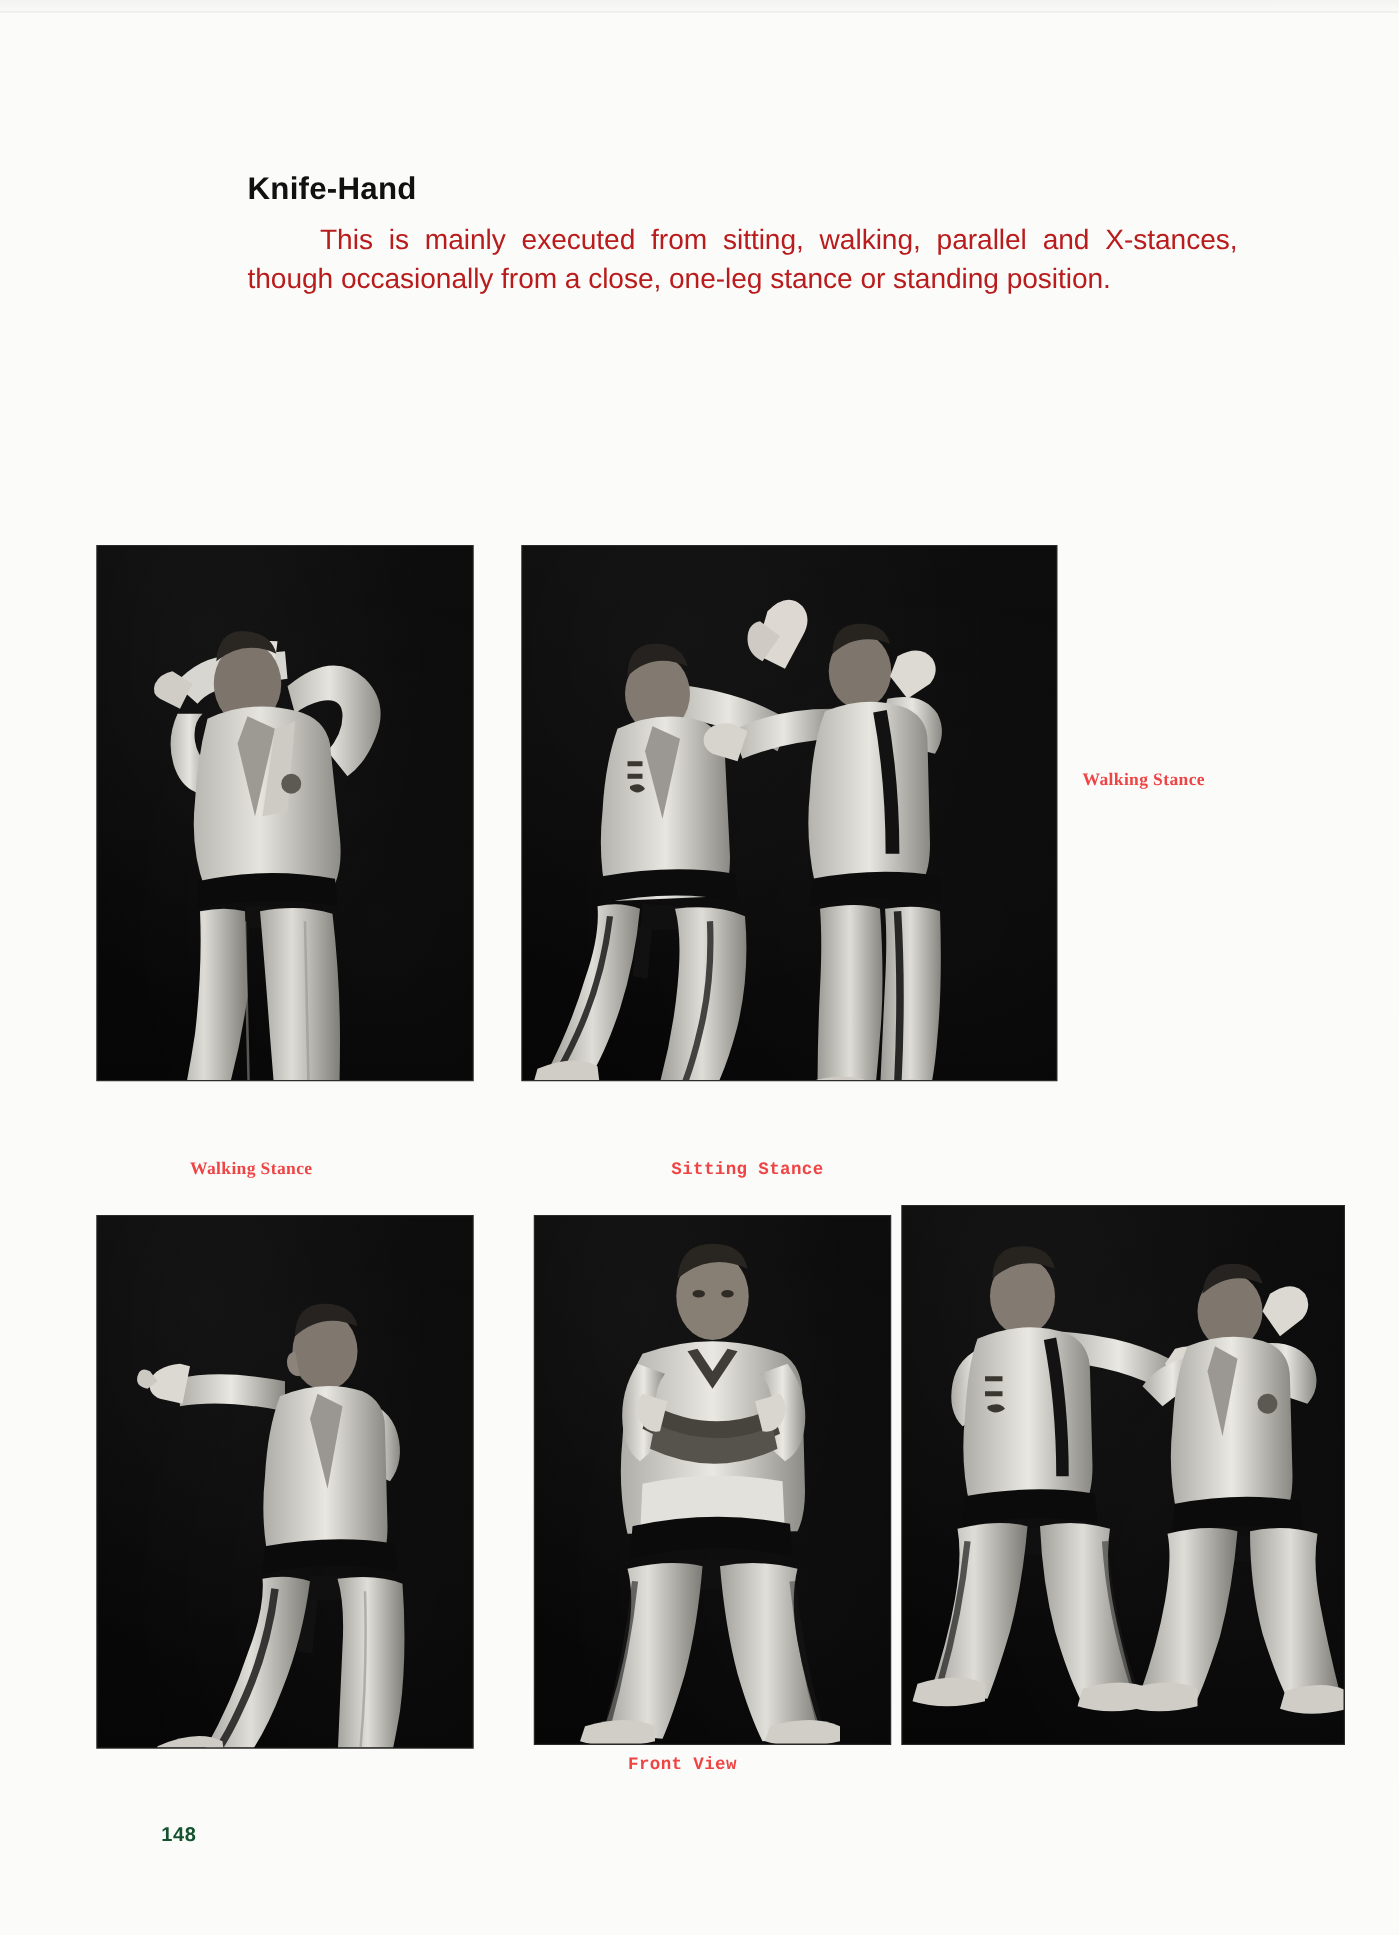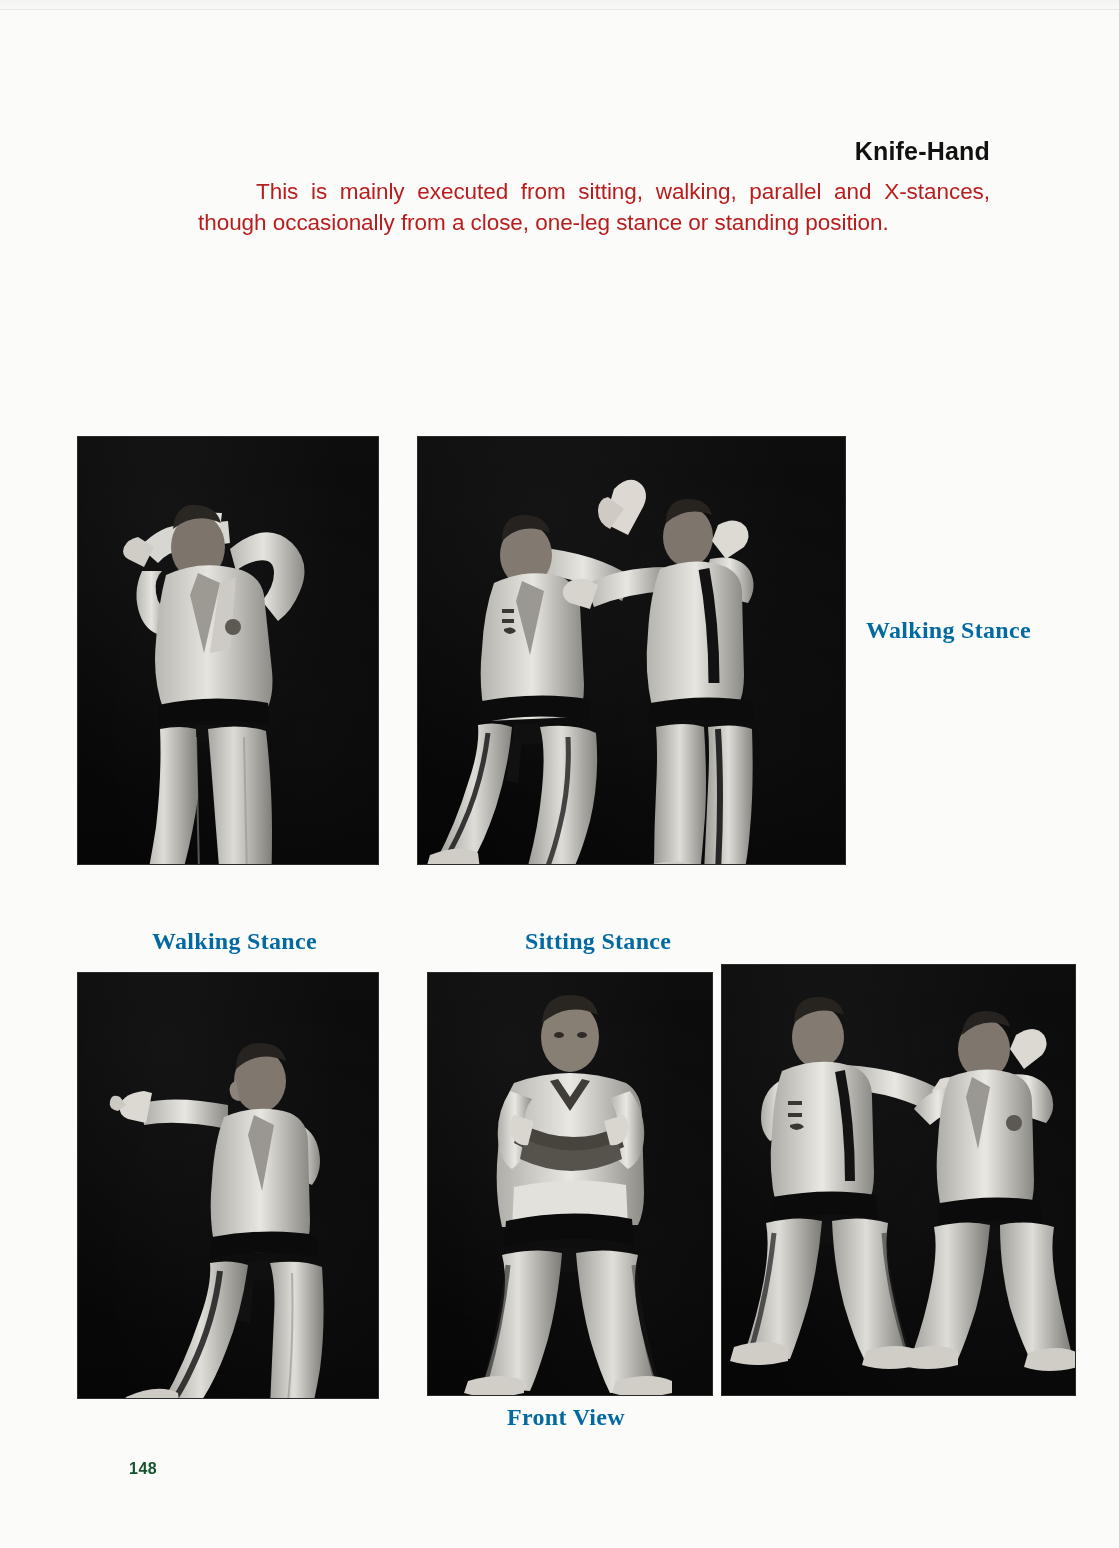--- a/index.html
+++ b/index.html
@@ -38,21 +38,20 @@
     top: 138px;
     width: 792px;
   }
   .heading {
     font-size: 25px;
     font-weight: bold;
     letter-spacing: .2px;
     color: #111;
     margin: 0 0 10px 0;
     line-height: 1.1;
-    text-align: right;
   }
   .para {
     font-size: 22.5px;
     line-height: 31px;
     color: #b91c1c;
     text-align: justify;
     text-justify: inter-word;
     margin: 0;
     text-indent: 58px;
     letter-spacing: -0.05px;
@@ -73,22 +72,22 @@
       radial-gradient(ellipse at 75% 70%, rgba(255,255,255,.025), rgba(0,0,0,0) 65%),
       linear-gradient(180deg, #0d0d0d 0%, #060606 100%);
   }
   .photo svg { position: absolute; inset: 0; width: 100%; height: 100%; display: block; }
 
   
   .caption {
     position: absolute;
     font-family: "Liberation Serif", serif;
     font-weight: bold;
-    font-size: 24px;
-    color: #0369a1;
+    font-size: 14px;
+    color: #ef4444;
     letter-spacing: .3px;
     white-space: nowrap;
   }
   .caption.center { text-align: center; }
 
   
   .folio {
     position: absolute;
     left: 129px;
     top: 1460px;
@@ -228,21 +227,21 @@
       <path d="M300 292 q4 66 0 142" stroke="#161616" stroke-width="6" fill="none" opacity=".9"></path>
 
       <path d="M230 428 q32 -8 52 2 l0 12 q-30 8 -56 0 z" fill="#cecbc4"></path>
       <path d="M286 430 q32 -8 50 2 l0 12 q-30 8 -54 0 z" fill="#d2cfc8"></path>
     </svg>
   </div>
 
   <div class="caption" style="left:866px; top:617px;">Walking Stance</div>
 
   <div class="caption" style="left:152px; top:928px;">Walking Stance</div>
-  <div class="caption" style="left:525px; top:928px;">Sitting Stance</div>
+  <div class="caption" style="left:537px; top:928px;font-family:Liberation Mono, monospace;">Sitting Stance</div>
 
   <div class="photo" style="left:78px; top:973px; width:300px; height:425px;">
     <div class="grain"></div>
     <svg viewBox="0 0 300 425" preserveAspectRatio="none">
       <defs>
         <linearGradient id="gi4" x1="0" y1="0" x2="1" y2="0">
           <stop offset="0" stop-color="#aeaca6"></stop>
             <stop offset=".5" stop-color="#e9e7e1"></stop>
             <stop offset="1" stop-color="#8a8883"></stop>
         </linearGradient>
@@ -394,17 +393,17 @@
       <path d="M244 282 l12 0 l-4 46 l-12 -2 z" fill="#111"></path>
 
       <path d="M212 262 q32 -8 56 -2 q-4 46 -14 84 q-10 32 -18 50 l-46 -4 q14 -40 20 -74 q6 -34 2 -54 z" fill="url(#gp6)"></path>
       <path d="M278 260 q28 -6 54 2 q-4 24 2 56 q6 32 16 72 l-42 4 q-10 -20 -20 -52 q-10 -38 -10 -82 z" fill="url(#gp6)"></path>
 
       <path d="M182 386 q32 -10 54 0 l0 14 q-32 8 -58 0 z" fill="#cfcdc6"></path>
       <path d="M306 388 q32 -10 50 0 l0 14 q-30 8 -54 0 z" fill="#cfcdc6"></path>
     </svg>
   </div>
 
-  <div class="caption center" style="left:424px; top:1404px; width:284px;">Front View</div>
+  <div class="caption center" style="left:404px; top:1404px; width:284px;font-family:Liberation Mono, monospace;">Front View</div>
 
   <div class="folio">148</div>
 
 </div>
 
 </body></html>

